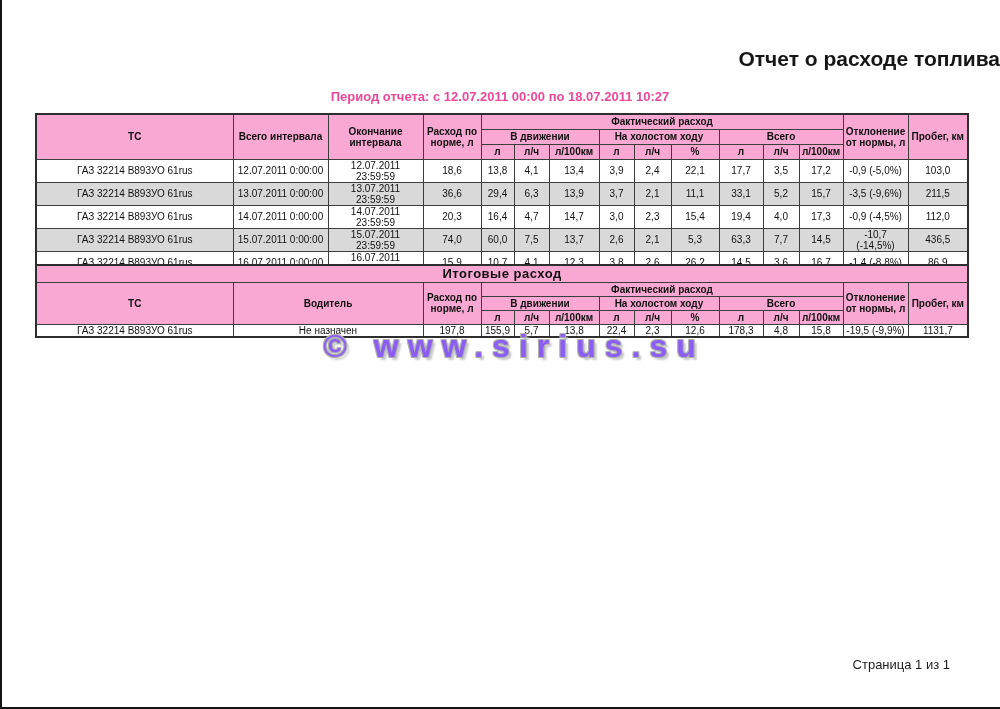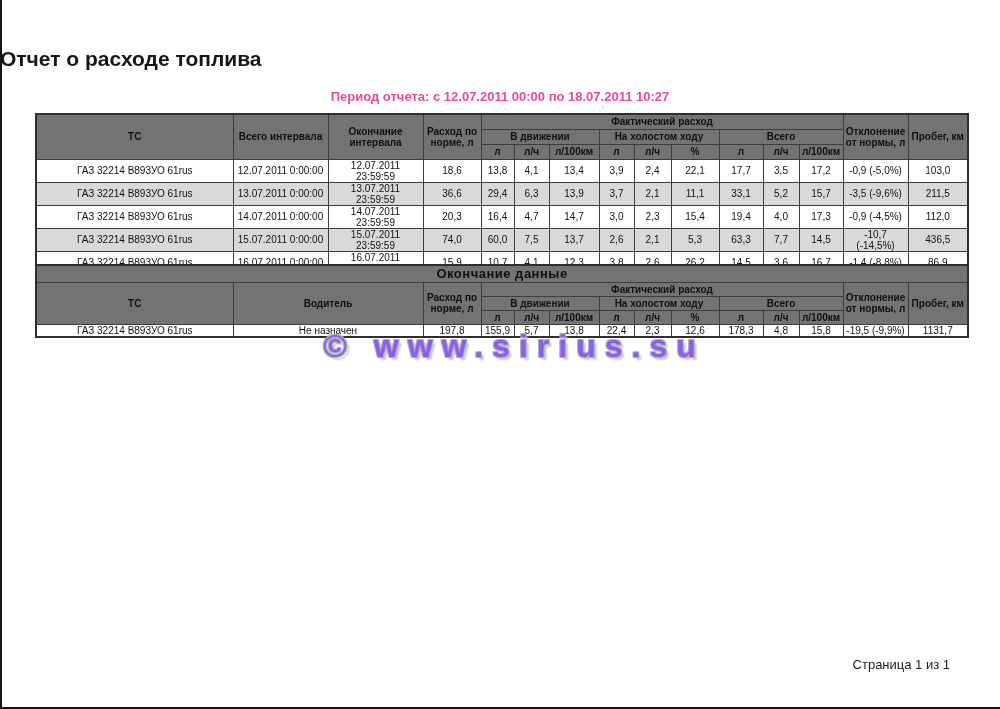--- a/index.html
+++ b/index.html
@@ -9,38 +9,38 @@
     background:#ffffff;
     font-family:"Liberation Sans","DejaVu Sans",sans-serif;
     overflow:hidden;
     color:#111;
   }
   .edge-left  { position:absolute; left:0; top:0; width:2px; height:709px; background:#151515; }
   .edge-bottom{ position:absolute; left:0; top:707px; width:1000px; height:2px; background:#151515; }
 
   .title {
     position:absolute; top:47px; left:0; width:100%;
-    text-align:left; font-size:21px; font-weight:bold; color:#161616;
+    text-align:right; font-size:21px; font-weight:bold; color:#161616;
   }
   .subtitle {
     position:absolute; top:89px; left:0; width:100%;
     text-align:center; font-size:13px; font-weight:bold; color:#ec4899;
   }
 
   table.tbl {
     position:absolute; left:35px; width:932px;
     border-collapse:collapse; table-layout:fixed;
     border:2px solid #2e2e2e;
   }
   #daily-table   { top:113px; }
   #summary-table { top:264px; }
 
   .tbl th, .tbl td { border:1px solid #3d3d3d; overflow:hidden; }
   .tbl th {
-    background:#737373;
+    background:#f9a8d4;
     font-size:10px; font-weight:bold; line-height:11px;
     text-align:center; vertical-align:middle; padding:0 2px; color:#101010;
   }
   .tbl td {
     font-size:10px; line-height:11px; height:13px;
     text-align:center; vertical-align:middle; padding:0 2px;
     background:#ffffff;
   }
   #daily-table thead tr   { height:15px; }
   #summary-table thead tr { height:14px; }
@@ -256,21 +256,21 @@
       <col style="width:37px">
       <col style="width:48px">
     <col style="width:44px">
       <col style="width:36px">
       <col style="width:44px">
     <col style="width:65px">
       <col style="width:60px">
   </colgroup>
   <thead>
     <tr>
-      <th colspan="14" class="band">Окончание данные</th>
+      <th colspan="14" class="band">Итоговые расход</th>
     </tr>
     <tr>
       <th rowspan="3">ТС</th>
       <th rowspan="3">Водитель</th>
       <th rowspan="3">Расход по норме, л</th>
       <th colspan="9">Фактический расход</th>
       <th rowspan="3">Отклонение от нормы, л</th>
       <th rowspan="3">Пробег, км</th>
     </tr>
     <tr>

